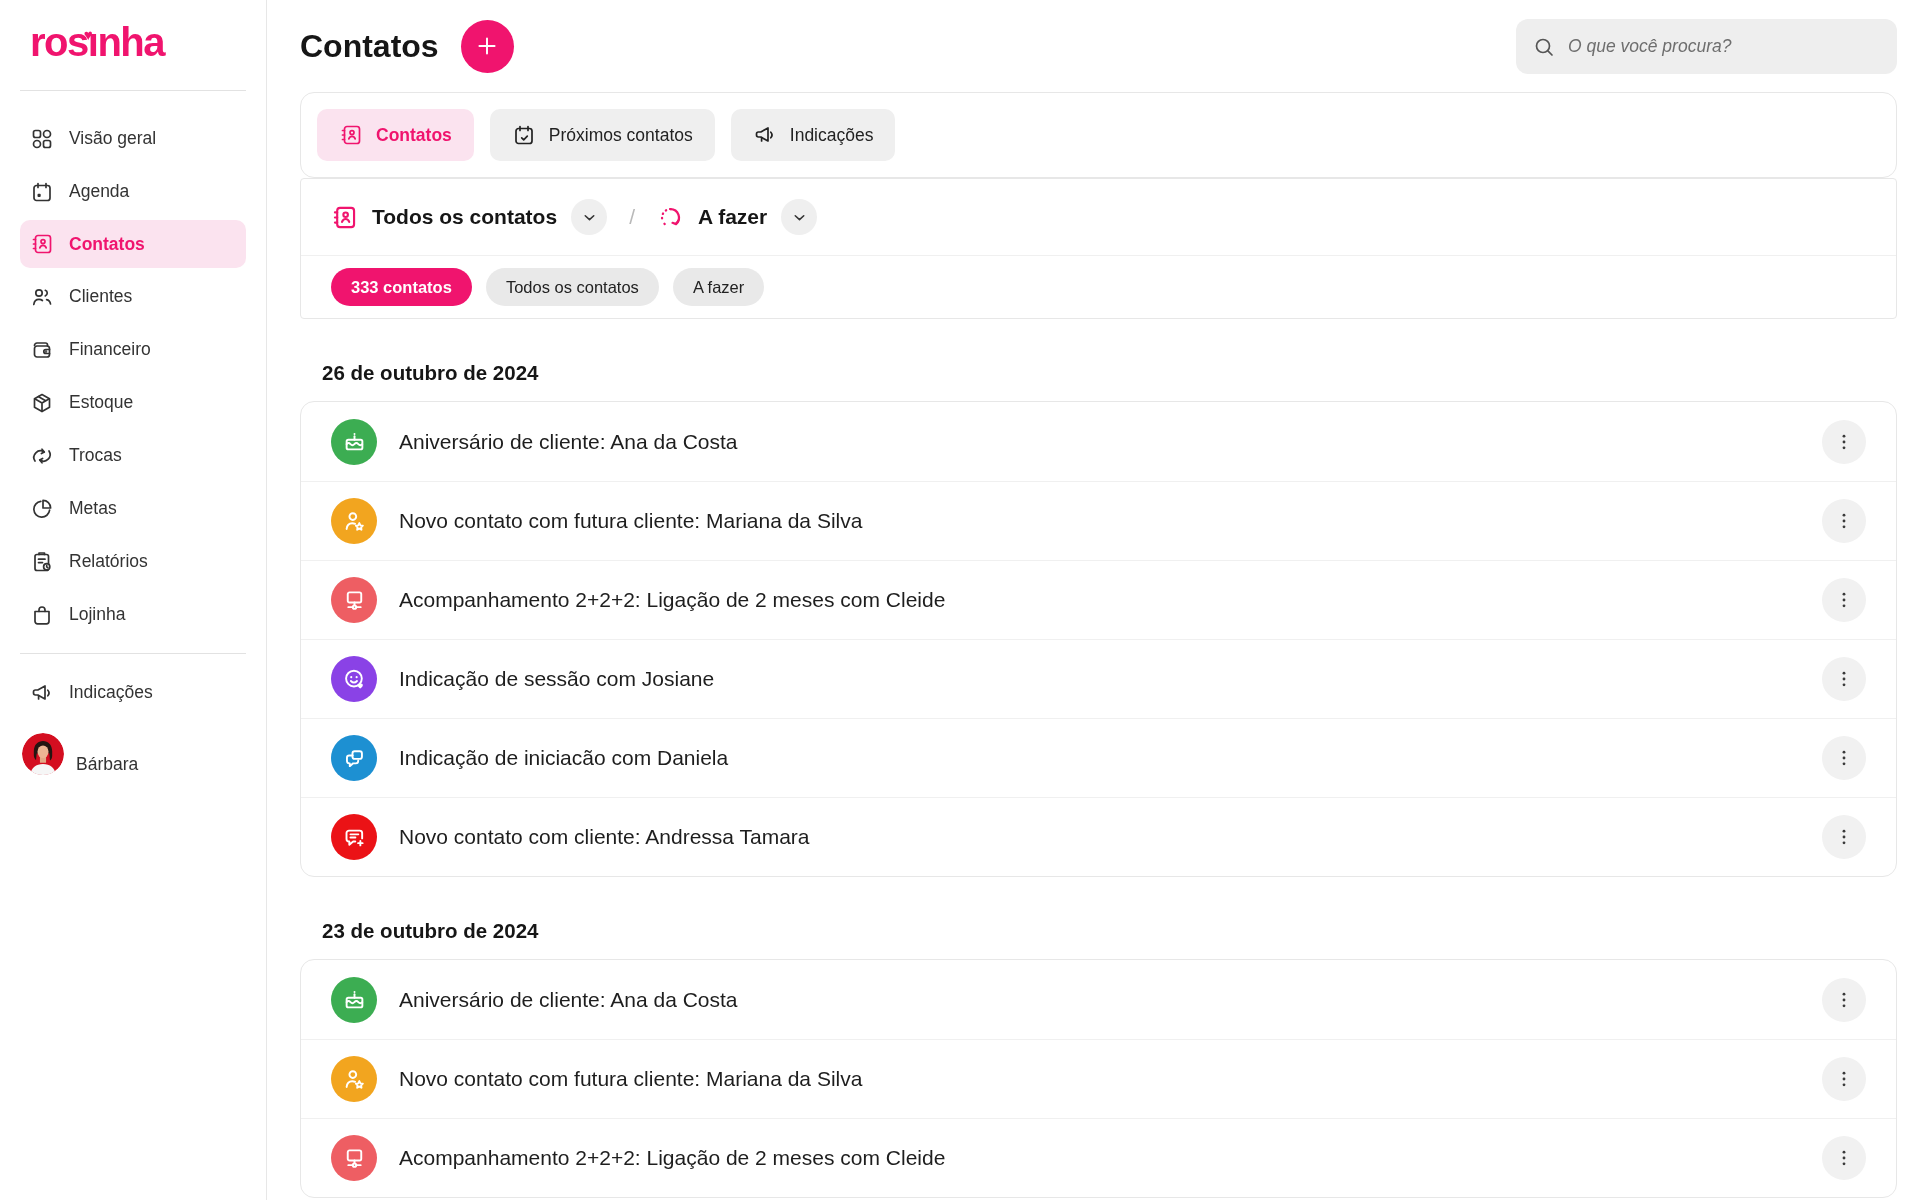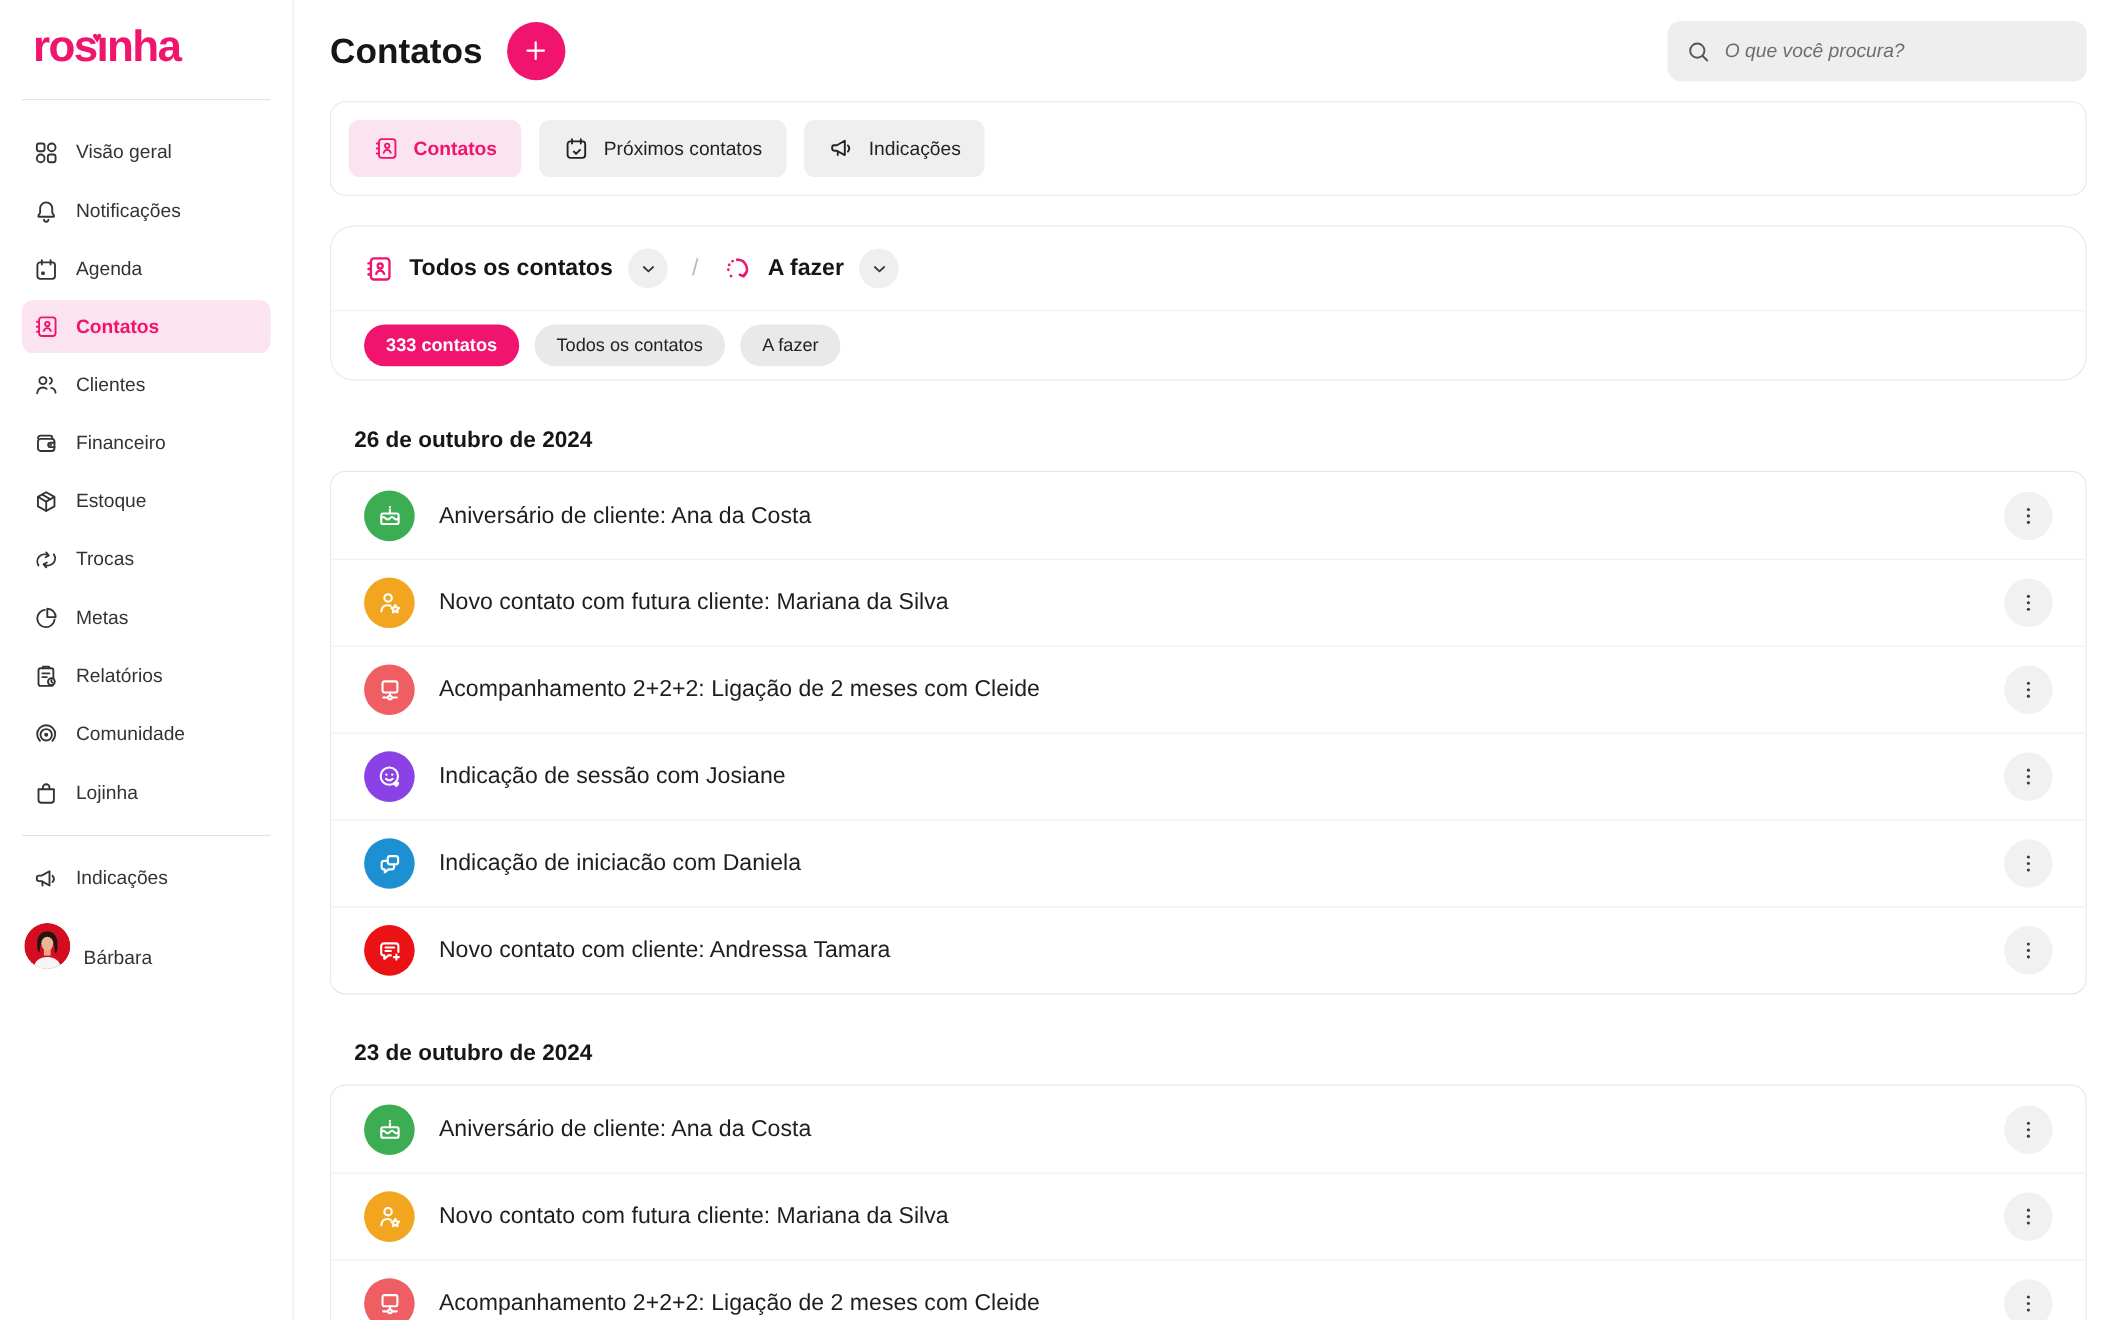--- a/index.html
+++ b/index.html
@@ -45,21 +45,21 @@
   .search input{flex:1;border:none;background:transparent;outline:none;font-style:italic;
     font-size:17.5px;color:#444;font-family:inherit;}
   .search input::placeholder{color:#6E6E6E;}
 
   .tabs-card{margin-top:18px;height:86px;border:1px solid var(--card-border);border-radius:14px;
     display:flex;align-items:center;gap:16px;padding:0 16px;background:#fff;}
   .tab{height:52px;border-radius:10px;border:none;cursor:pointer;display:flex;align-items:center;gap:13px;
     padding:0 22px;font-size:17.5px;font-family:inherit;background:var(--gray-btn);color:#222;}
   .tab.active{background:var(--pink-light);color:var(--pink);font-weight:600;}
 
-  .filter-card{margin-top:27px;border:1px solid var(--card-border);border-radius:22px;background:#fff;}
+  .filter-card{border:1px solid var(--card-border);border-radius:4px;background:#fff;}
   .filter-top{height:77px;display:flex;align-items:center;padding:0 30px;border-bottom:1px solid var(--sep);}
   .drop{display:flex;align-items:center;gap:14px;cursor:pointer;}
   .drop-label{font-size:21px;font-weight:700;color:#161616;}
   .chev-btn{width:36px;height:36px;border-radius:50%;background:var(--gray-btn);border:none;cursor:pointer;
     display:flex;align-items:center;justify-content:center;color:#333;}
   .slash{color:#B9B9B9;font-size:21px;margin:0 22px;}
   .filter-chips{height:62px;display:flex;align-items:center;gap:14px;padding:0 30px;}
   .chip{height:38px;border-radius:19px;padding:0 20px;display:flex;align-items:center;
     font-size:16.5px;background:var(--chip-gray);color:#222;}
   .chip.primary{background:var(--pink);color:#fff;font-weight:600;}
@@ -88,29 +88,20 @@
             <circle cx="17" cy="7" r="3.5"></circle>
             <circle cx="7" cy="17" r="3.5"></circle>
             <rect x="13.5" y="13.5" width="7" height="7" rx="2"></rect>
           </svg>
         </span>
       <span>Visão geral</span>
     </div>
     <div class="nav-item">
       <span class="nicon">
           <svg viewBox="0 0 24 24" class="st">
-            <path d="M12 4a5.5 5.5 0 0 1 5.5 5.5v3.9l1.6 2.5a.7.7 0 0 1-.6 1.1H5.5a.7.7 0 0 1-.6-1.1l1.6-2.5V9.5A5.5 5.5 0 0 1 12 4z"></path>
-            <path d="M10 19.6a2 2 0 0 0 4 0"></path>
-          </svg>
-        </span>
-      <span>Notificações</span>
-    </div>
-    <div class="nav-item">
-      <span class="nicon">
-          <svg viewBox="0 0 24 24" class="st">
             <rect x="4" y="5.5" width="16" height="15" rx="2.5"></rect>
             <path d="M8 3.5v4M16 3.5v4"></path>
             <rect x="7.5" y="13.8" width="3.2" height="3.2" rx="0.9" fill="currentColor" stroke="none"></rect>
           </svg>
         </span>
       <span>Agenda</span>
     </div>
     <div class="nav-item active">
       <span class="nicon">
           <svg viewBox="0 0 24 24" class="st">
@@ -176,30 +167,20 @@
     <div class="nav-item">
       <span class="nicon">
           <svg viewBox="0 0 24 24" class="st">
             <rect x="5" y="4.5" width="13.5" height="16" rx="2"></rect>
             <path d="M9 4.5V3h5.5v1.5M8.5 9.2h6.5M8.5 12.6h4"></path>
             <circle cx="16.7" cy="16.7" r="3.1" fill="#fff"></circle>
             <path d="M16.7 15.4v1.4l1 .7"></path>
           </svg>
         </span>
       <span>Relatórios</span>
-    </div>
-    <div class="nav-item">
-      <span class="nicon">
-          <svg viewBox="0 0 24 24" class="st">
-            <circle cx="12" cy="12" r="1.8" fill="currentColor" stroke="none"></circle>
-            <circle cx="12" cy="12" r="5.2"></circle>
-            <path d="M6.3 17.4a8.2 8.2 0 1 1 11.4 0"></path>
-          </svg>
-        </span>
-      <span>Comunidade</span>
     </div>
     <div class="nav-item">
       <span class="nicon">
           <svg viewBox="0 0 24 24" class="st">
             <path d="M5 8.5h14v9.8a2.5 2.5 0 0 1-2.5 2.5h-9A2.5 2.5 0 0 1 5 18.3z"></path>
             <path d="M9 8.3V7a3 3 0 0 1 6 0v1.3"></path>
           </svg>
         </span>
       <span>Lojinha</span>
     </div>

